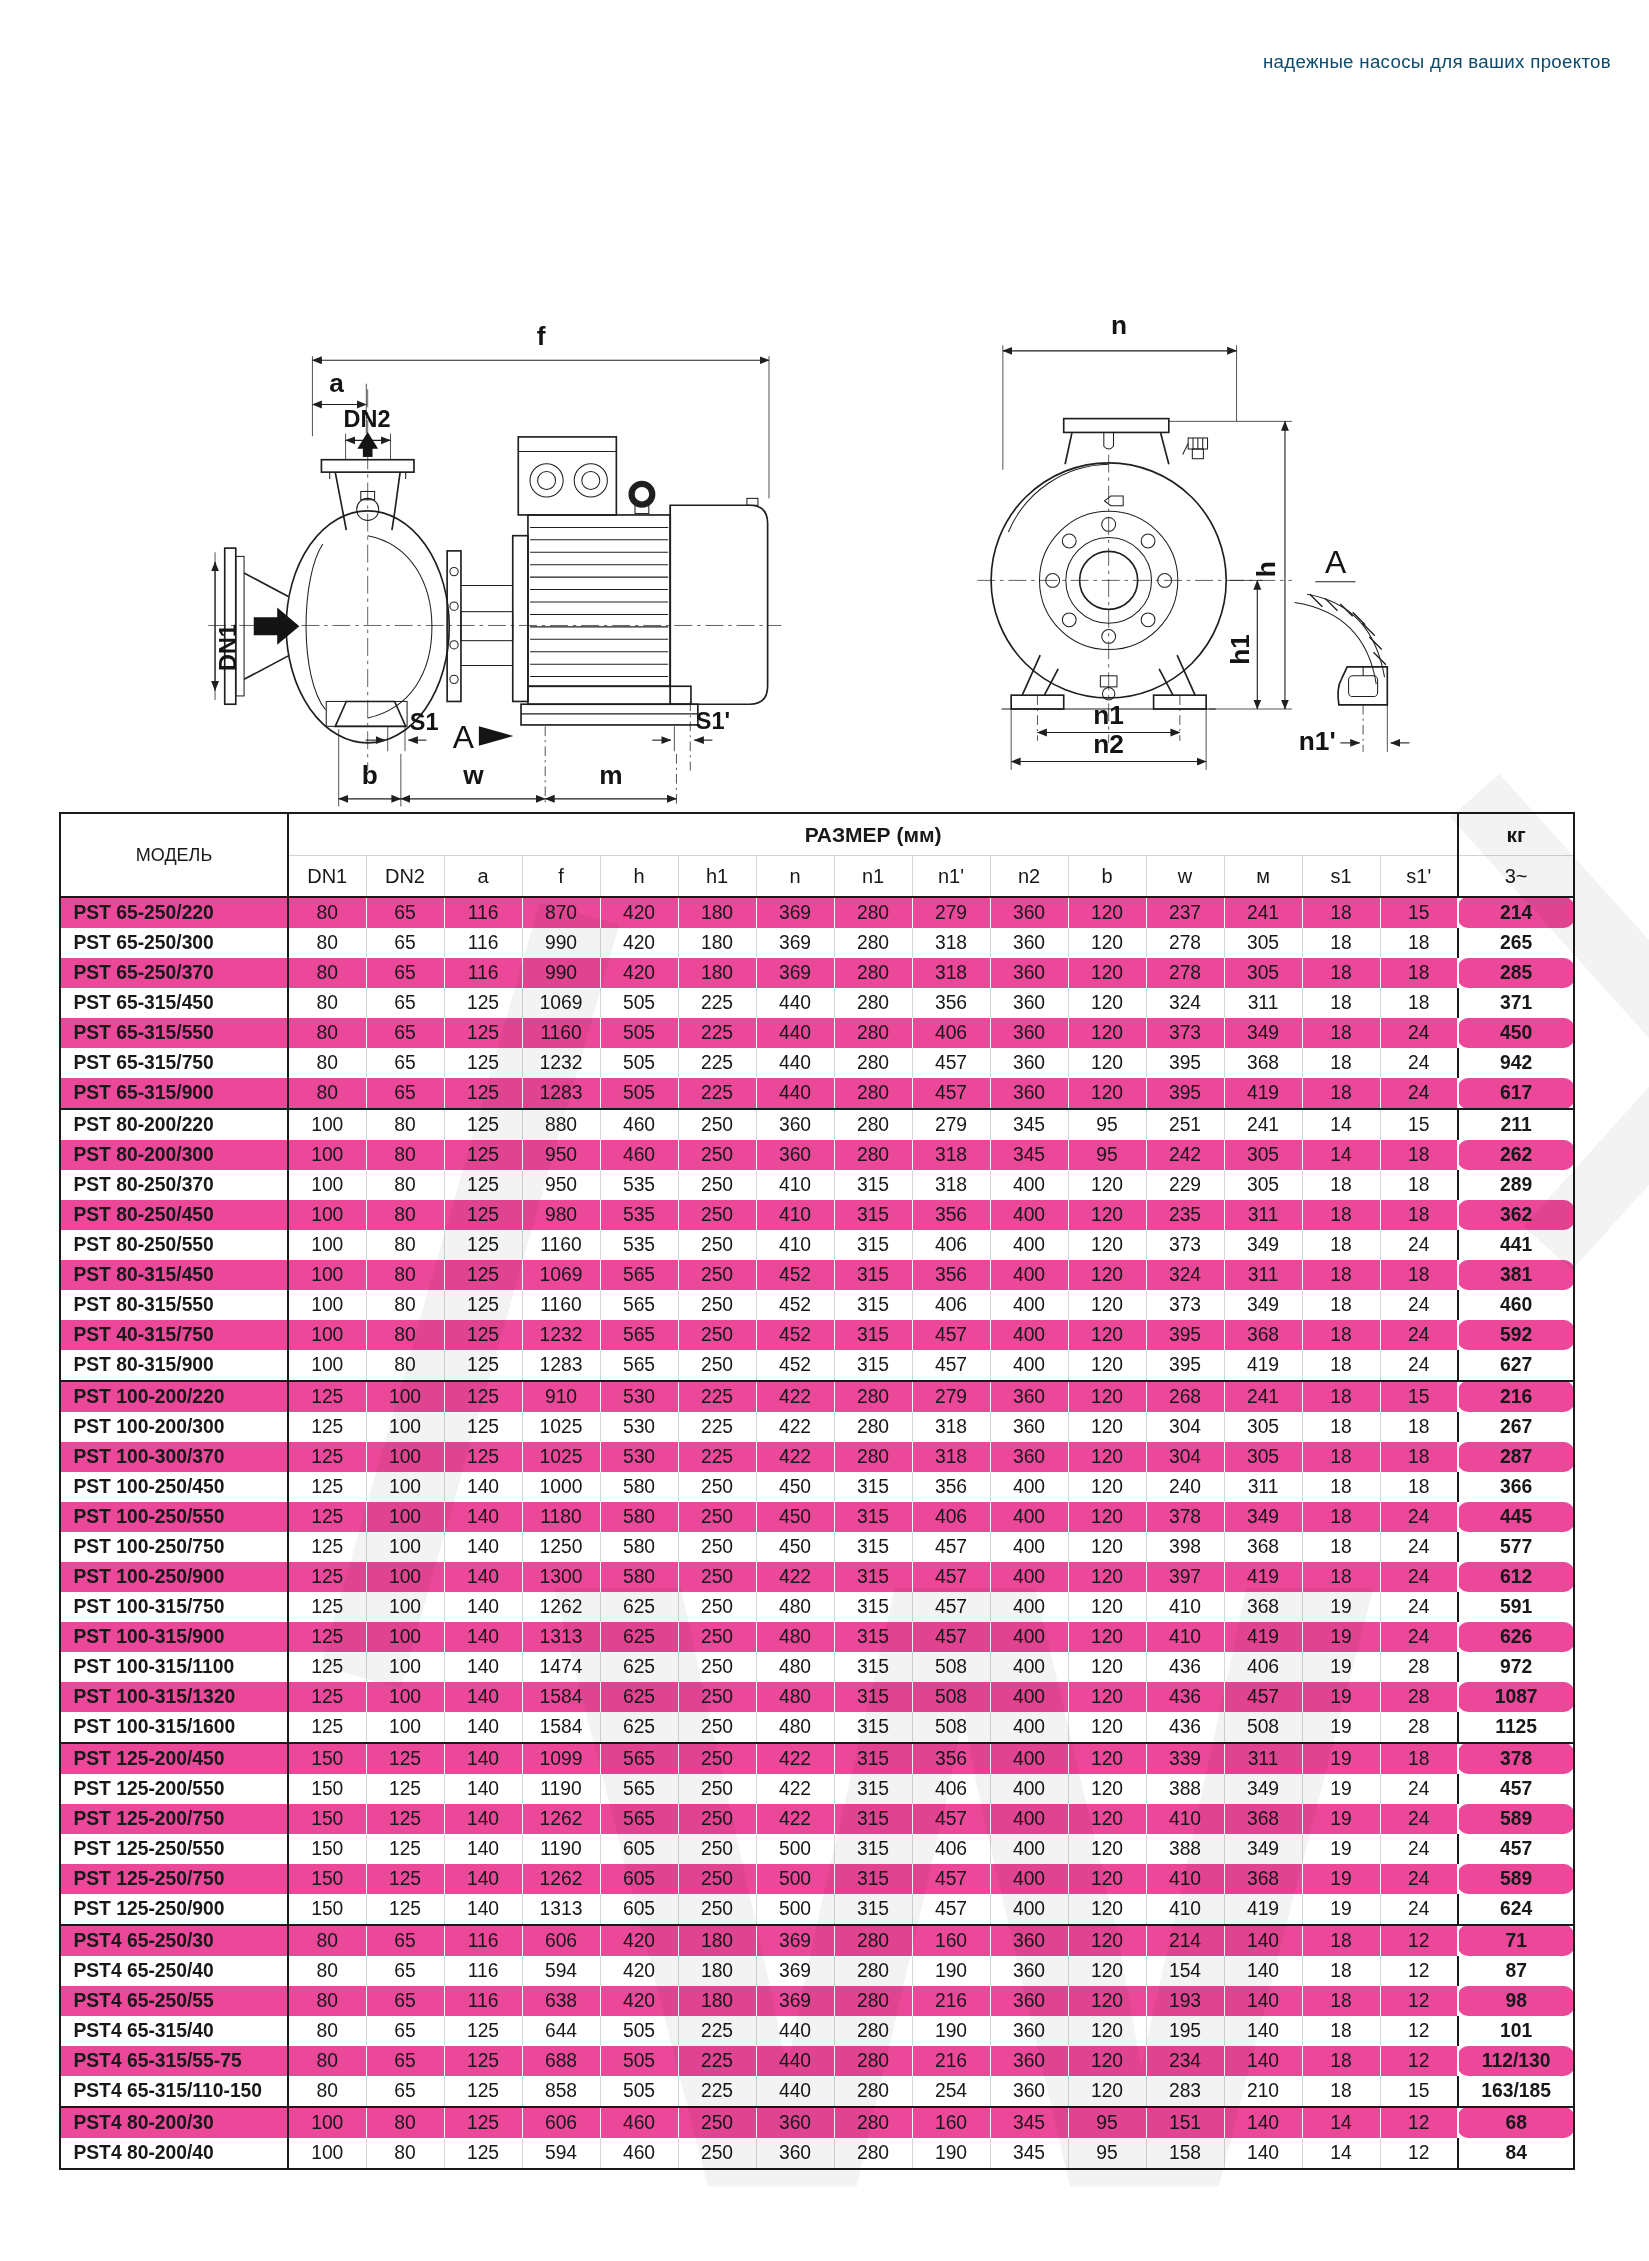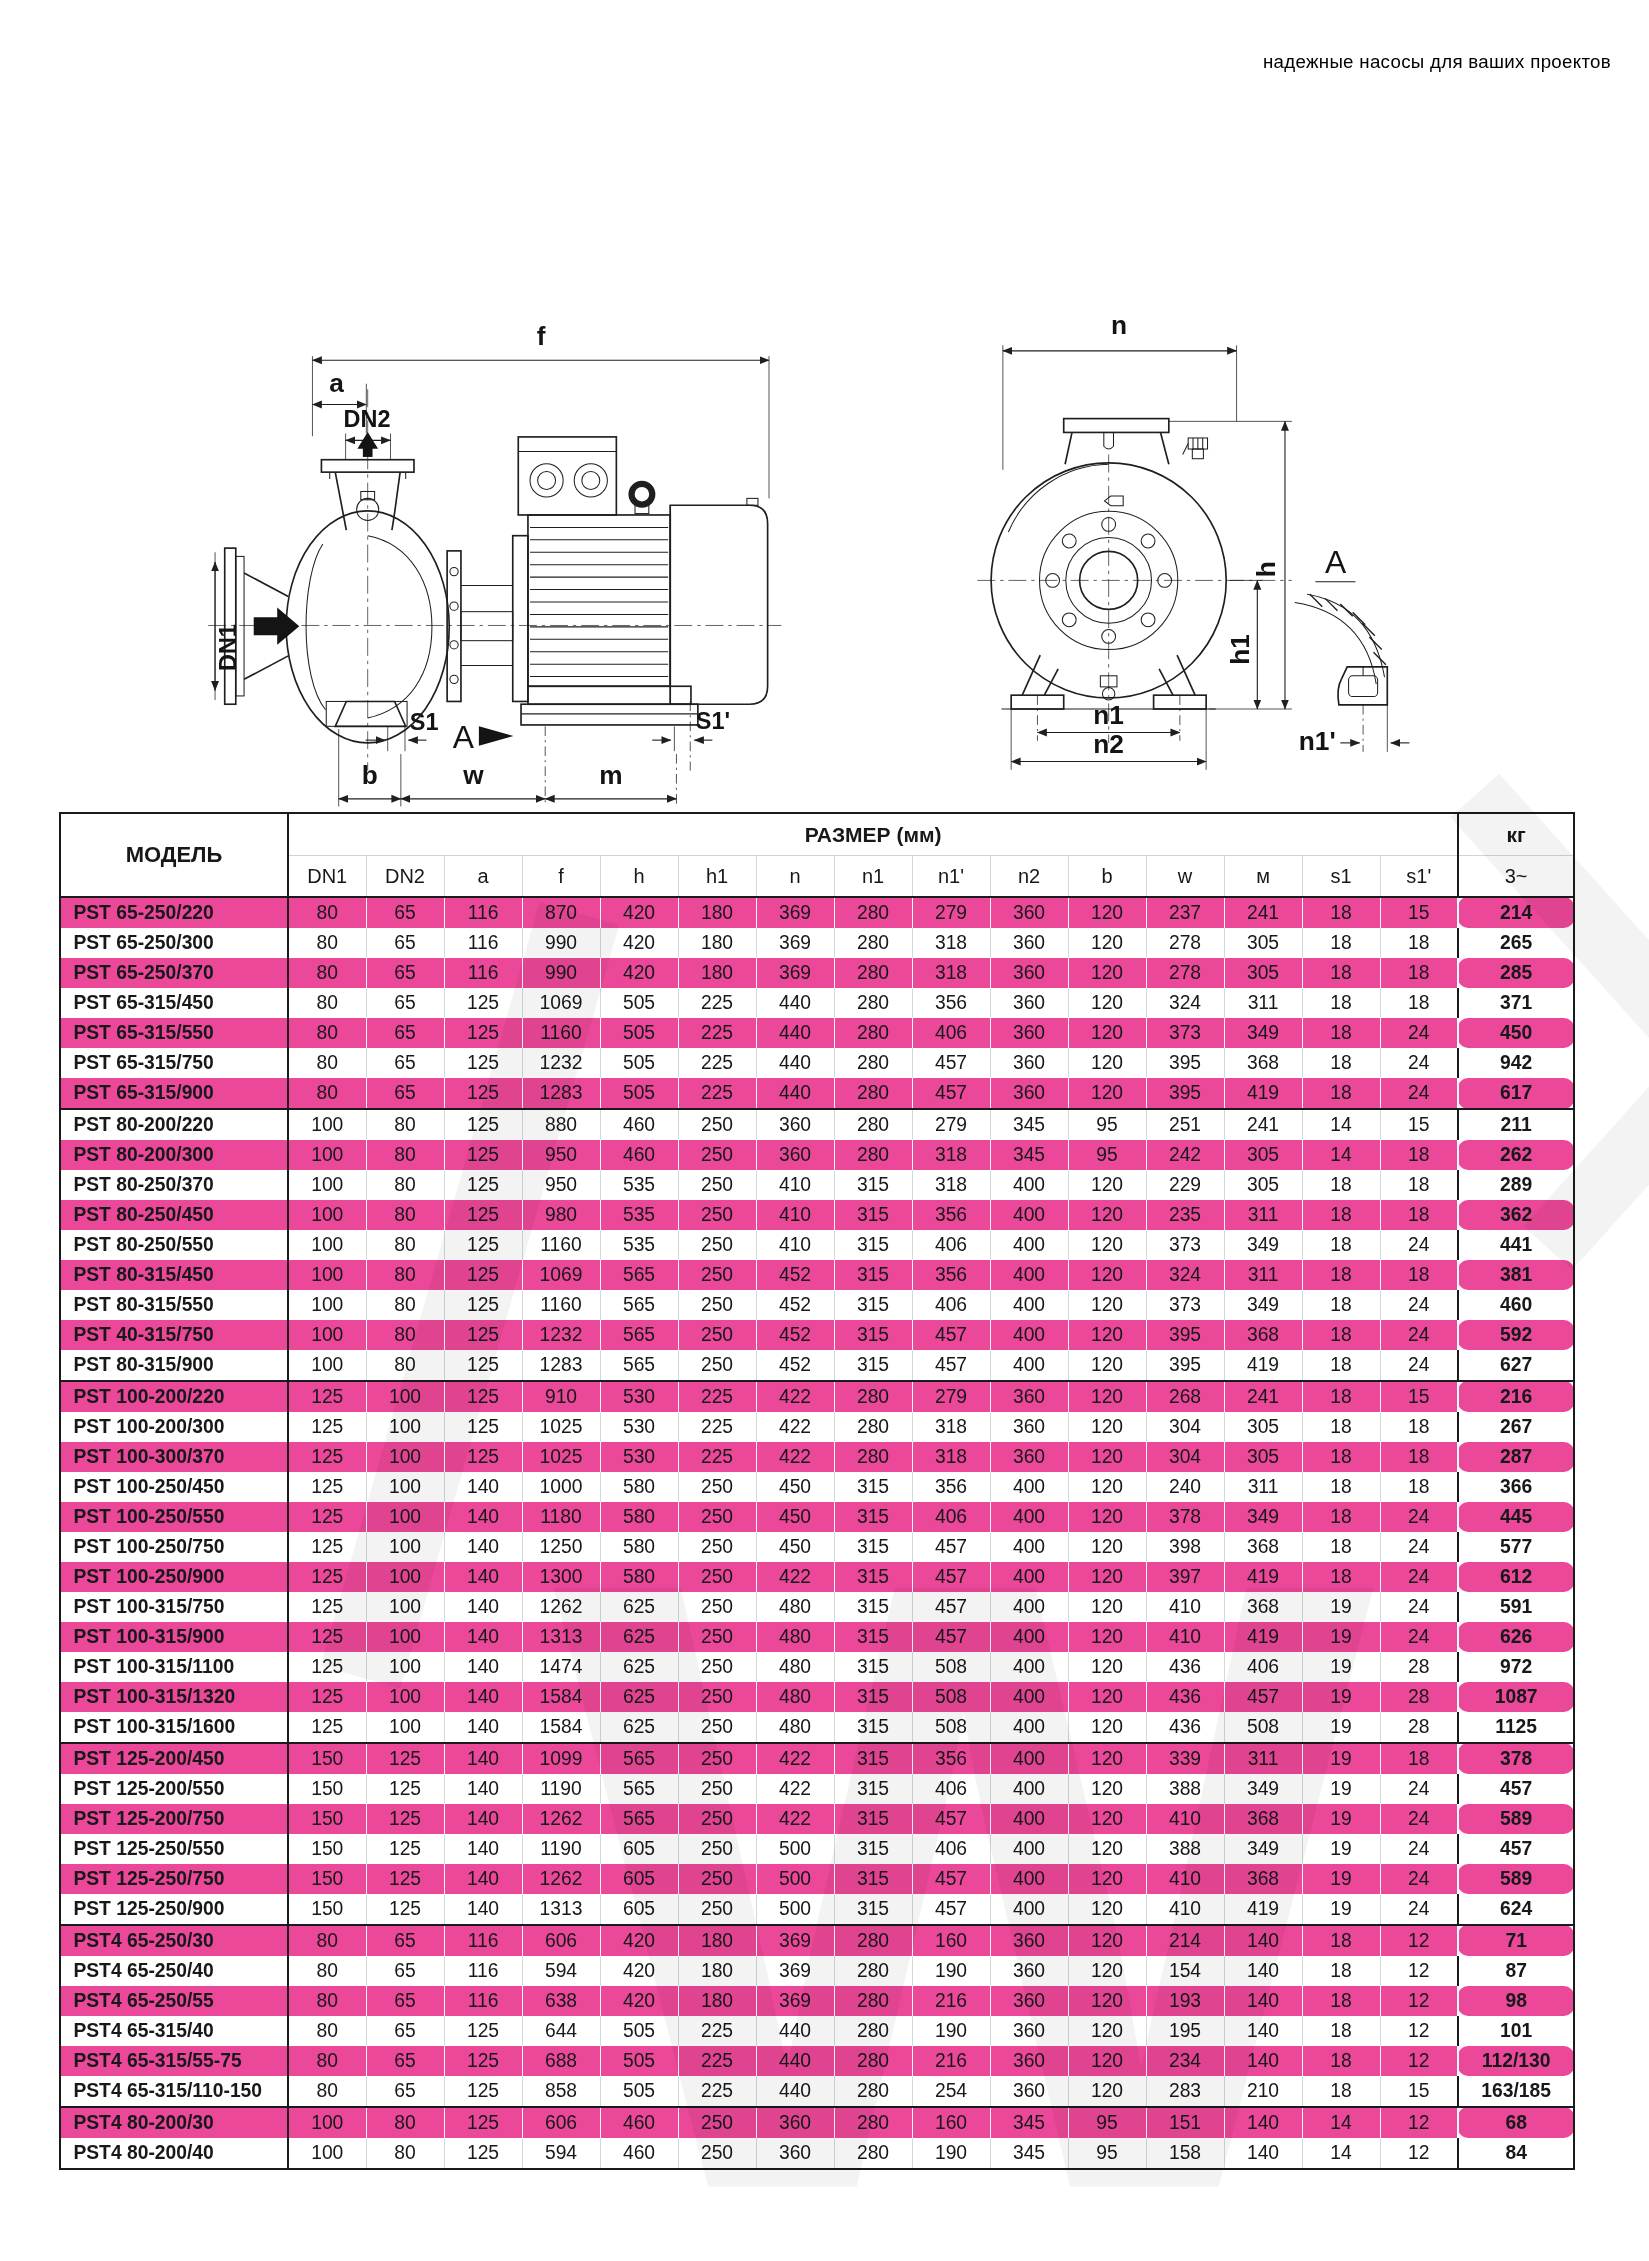--- a/index.html
+++ b/index.html
@@ -13,21 +13,21 @@
   }
 
   
   .logo{position:absolute;left:68px;top:59px;display:flex;align-items:center;gap:5.5px;}
   .logo-text{
     font-size:59px;font-weight:bold;letter-spacing:-2.8px;
     color:#1169b4;line-height:1;
   }
   .tagline{
     position:absolute;top:51px;right:39px;
-    font-size:18.7px;color:#000000;letter-spacing:0.3px;
+    font-size:18.7px;color:#0c4a6e;letter-spacing:0.3px;
   }
 
   
   .drawing-left{position:absolute;left:204px;top:287px;width:632px;height:525px;}
   .drawing-right{position:absolute;left:960px;top:290px;width:484px;height:484px;}
   svg text{font-family:"Liberation Sans", sans-serif;}
   .dim{stroke:#1f1f1f;stroke-width:1.6;fill:none;}
   .ext{stroke:#1f1f1f;stroke-width:1.1;fill:none;}
   .extd{stroke:#1f1f1f;stroke-width:1.1;fill:none;stroke-dasharray:14 6 3 6;}
   .ol{stroke:#1f1f1f;stroke-width:2.4;fill:none;}
@@ -47,21 +47,21 @@
     border-collapse:collapse;table-layout:fixed;
     border:2.8px solid #1a1a1a;
     font-size:19.3px;color:#17181a;
     z-index:1;
   }
   .spec-table col.c-model{width:228px;}
   .spec-table col.c-dim{width:78px;}
   .spec-table col.c-kg{width:116px;}
   .spec-table th,.spec-table td{padding:0;text-align:center;vertical-align:middle;overflow:hidden;white-space:nowrap;}
   .spec-table thead th{background:#ffffff;}
-  th.model-h{font-size:22px;font-weight:bold;border-right:2.1px solid #1a1a1a;border-bottom:2.8px solid #1a1a1a;}
+  th.model-h{font-size:18px;font-weight:normal;border-right:2.1px solid #1a1a1a;border-bottom:2.8px solid #1a1a1a;}
   th.size-h{font-size:21px;font-weight:bold;height:41px;border-bottom:0.7px solid #cfd4d8;}
   th.kg-h{font-size:21px;font-weight:bold;border-left:2.1px solid #1a1a1a;border-bottom:0.7px solid #cfd4d8;border-radius:14px;}
   tr.sub th{font-weight:normal;font-size:20px;height:40px;border-left:0.7px solid #d3d8db;border-bottom:2.8px solid #1a1a1a;}
   tr.sub th:first-child{border-left:none;}
   tr.sub th.kg-sub{border-left:2.1px solid #1a1a1a;}
   .spec-table tbody td{height:30px;border-left:0.7px solid #d3d8db;}
   .spec-table tbody td.model{
     text-align:left;padding-left:12.4px;font-weight:bold;font-size:19.3px;
     border-left:none;border-right:2.1px solid #1a1a1a;
   }

